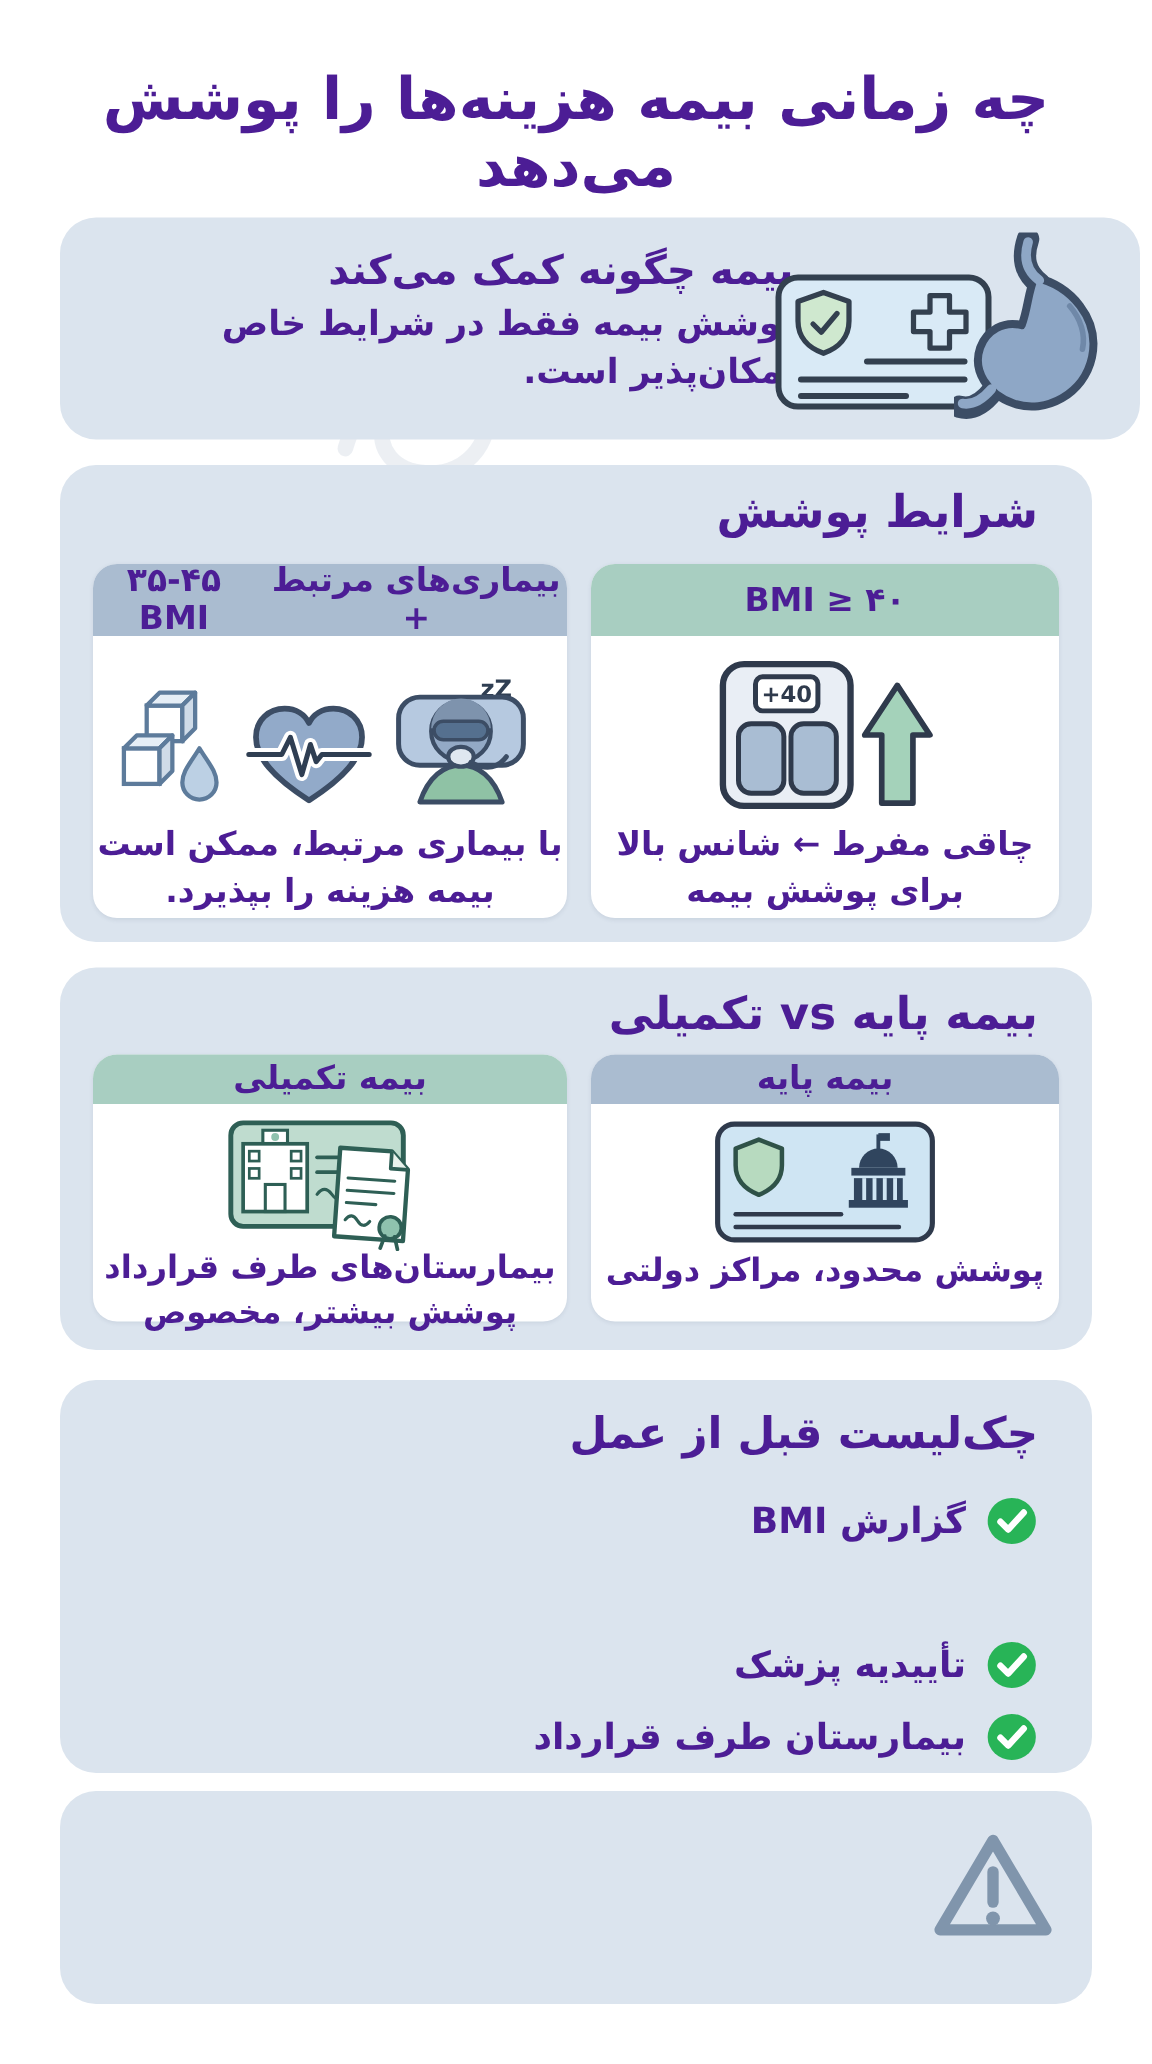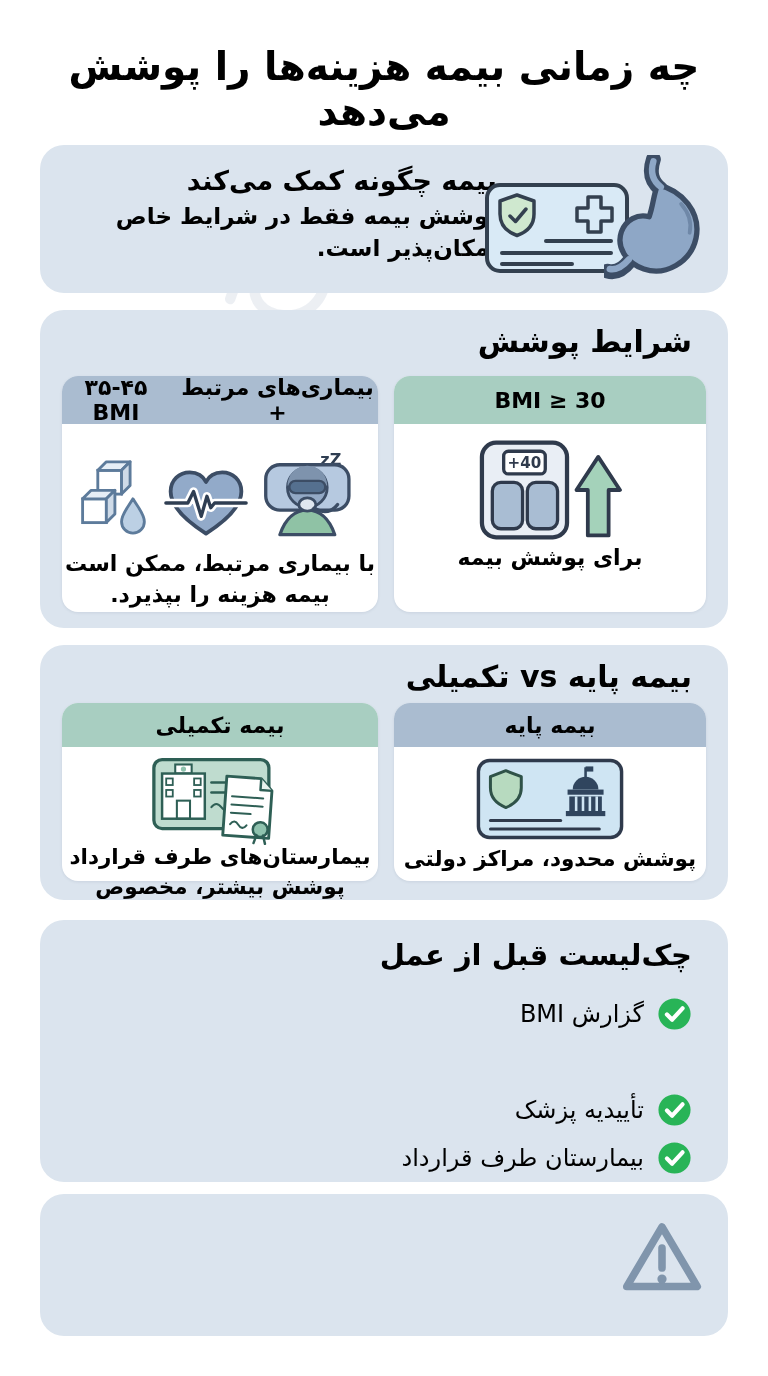--- a/index.html
+++ b/index.html
@@ -1,21 +1,21 @@
 <!DOCTYPE html>
 <html dir="rtl" lang="fa"><head>
 <meta charset="utf-8">
 <style>
   html,body{margin:0;padding:0;background:#fff;}
   .page{position:relative;width:768px;height:1376px;background:#ffffff;overflow:hidden;
-        direction:rtl;font-family:"DejaVu Sans","Liberation Sans",sans-serif;color:#000000;}
+        direction:rtl;font-family:"DejaVu Sans","Liberation Sans",sans-serif;color:#4c1d95;}
   .title{position:absolute;top:44px;left:0;width:100%;text-align:center;
          font-size:39px;font-weight:800;margin:0;letter-spacing:-.5px;}
   .card{position:absolute;left:40px;width:688px;background:#dbe4ee;border-radius:24px;}
-  #card-how{top:145px;height:148px;}
+  #card-how{top:145px;height:148px;padding-left:32px;}
   #card-cond{top:310px;height:318px;}
   #card-comp{top:645px;height:255px;}
   #card-check{top:920px;height:262px;}
   #card-note{top:1194px;height:142px;}
 
   
   .c1-text{position:absolute;right:231px;top:20px;text-align:right;}
   .c1-text h2{margin:0 0 6px;font-size:27px;font-weight:800;}
   .c1-text p{margin:2px 0;font-size:23px;font-weight:700;line-height:1.3;}
   .c1-icons{position:absolute;right:4px;top:8px;width:240px;height:132px;}
@@ -25,32 +25,32 @@
   
   .sec-title{position:absolute;right:36px;top:14px;font-size:30px;font-weight:800;margin:0;}
   .subcard{position:absolute;background:#fff;border-radius:16px;text-align:center;
            box-shadow:0 1px 3px rgba(50,70,100,.10);}
   .subcard.r{right:22px;width:312px;}
   .subcard.l{left:22px;width:316px;}
   #card-cond .subcard{top:66px;height:236px;}
   #card-comp .subcard{top:58px;height:178px;}
   .subhead{height:48px;border-radius:16px 16px 0 0;display:flex;align-items:center;
            justify-content:center;gap:7px;font-size:22px;font-weight:800;}
-  #card-comp .subhead{height:44px;}
+  #card-comp .subhead{height:33px;}
   .subhead.green{background:#a8cec1;}
   .subhead.blue{background:#aabcd0;}
   .subtext{margin:6px 0 0;font-size:22px;font-weight:800;line-height:1.42;}
   #card-comp .subtext{font-size:21.5px;line-height:1.32;margin-top:2px;}
   .icon-row{display:flex;align-items:flex-end;justify-content:center;gap:12px;margin-top:14px;height:104px;}
   #card-comp .icon-row{height:88px;margin-top:8px;align-items:center;}
 
   
   .check-title{position:absolute;right:36px;top:18px;font-size:29px;font-weight:800;margin:0;}
   .check-row{position:absolute;right:36px;display:flex;align-items:center;gap:13px;height:40px;}
-  .check-label{font-size:24px;font-weight:400;white-space:nowrap;}
+  .check-label{font-size:24px;font-weight:700;white-space:nowrap;}
 
   
   .note-text{position:absolute;right:120px;top:12px;width:548px;text-align:right;}
   .note-text h3{margin:0 0 4px;font-size:26px;font-weight:800;}
   .note-text p{margin:0;font-size:21px;font-weight:700;line-height:1.5;}
   .note-tri{position:absolute;right:24px;top:24px;}
 
   .wm{position:absolute;opacity:.55;pointer-events:none;}
   svg{display:block;}
 </style>
@@ -96,32 +96,33 @@
         <path d="M72 46 C79 54 82 64 80 73" fill="none" stroke="#6f88a8" stroke-width="3.5" stroke-linecap="round"></path>
       </svg>
     </div>
   </section>
 
   <section class="card" id="card-cond">
     <h2 class="sec-title">شرایط پوشش</h2>
 
     <div class="subcard r">
       <div class="subhead green">
-        <span dir="ltr">BMI ≥ 30</span>
+        <span dir="ltr">BMI ≥ ۴۰</span>
       </div>
       <div class="icon-row">
         <svg width="158" height="104" viewBox="0 0 164 110">
           <rect x="10" y="5" width="90" height="100" rx="15" fill="#e9eef5" stroke="#2f3a4c" stroke-width="4.5"></rect>
           <rect x="33" y="14" width="44" height="24" rx="5" fill="#ffffff" stroke="#2f3a4c" stroke-width="3.5"></rect>
           <text x="55" y="32" text-anchor="middle" font-size="16" font-weight="bold" fill="#2f3a4c">40+</text>
           <rect x="21" y="47" width="32" height="49" rx="9" fill="#a9bdd3" stroke="#2f3a4c" stroke-width="3.5"></rect>
           <rect x="58" y="47" width="32" height="49" rx="9" fill="#a9bdd3" stroke="#2f3a4c" stroke-width="3.5"></rect>
           <path d="M122 103 V55 H110 L133 20 L156 55 H144 V103 Z" fill="#a4d2ba" stroke="#2f3a4c" stroke-width="4" stroke-linejoin="round"></path>
         </svg>
       </div>
+      <p class="subtext">چاقی مفرط ← شانس بالا</p>
       <p class="subtext" style="margin-top:0">برای پوشش بیمه</p>
     </div>
 
     <div class="subcard l">
       <div class="subhead blue">
         <span>بیماری‌های مرتبط +</span>
         <bdi dir="ltr">۳۵-۴۵ BMI</bdi>
       </div>
       <div class="icon-row">
         <svg width="104" height="94" viewBox="0 0 110 96">

